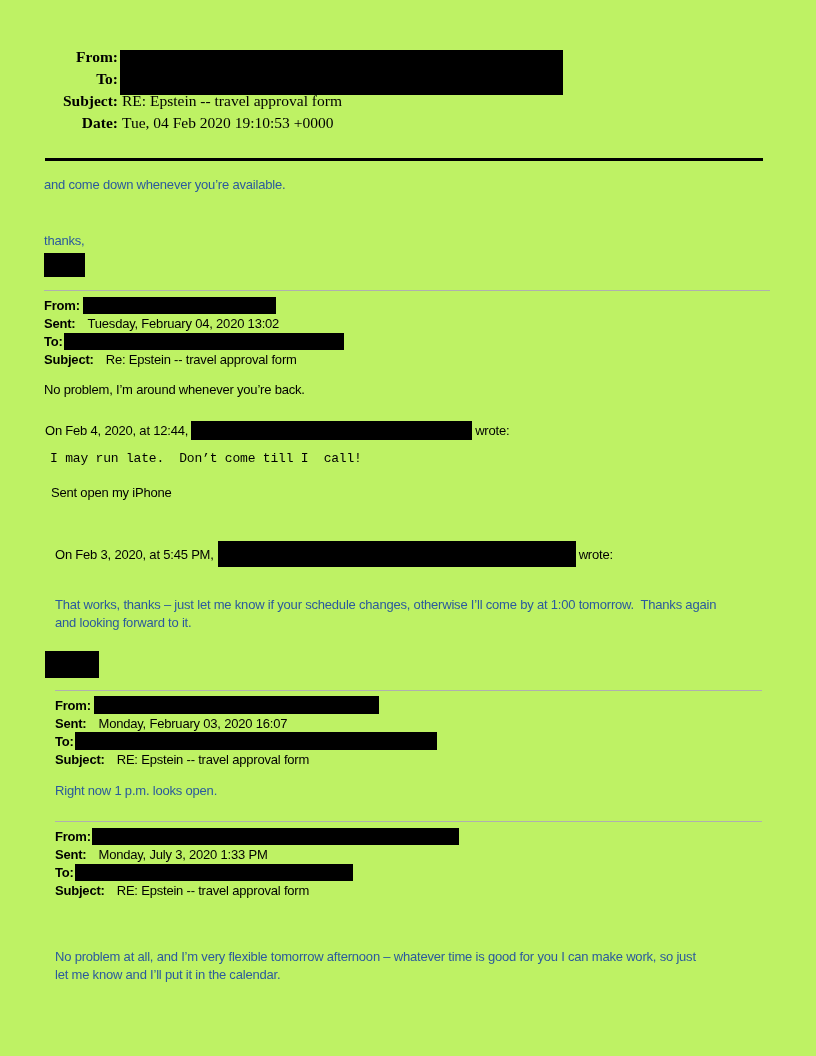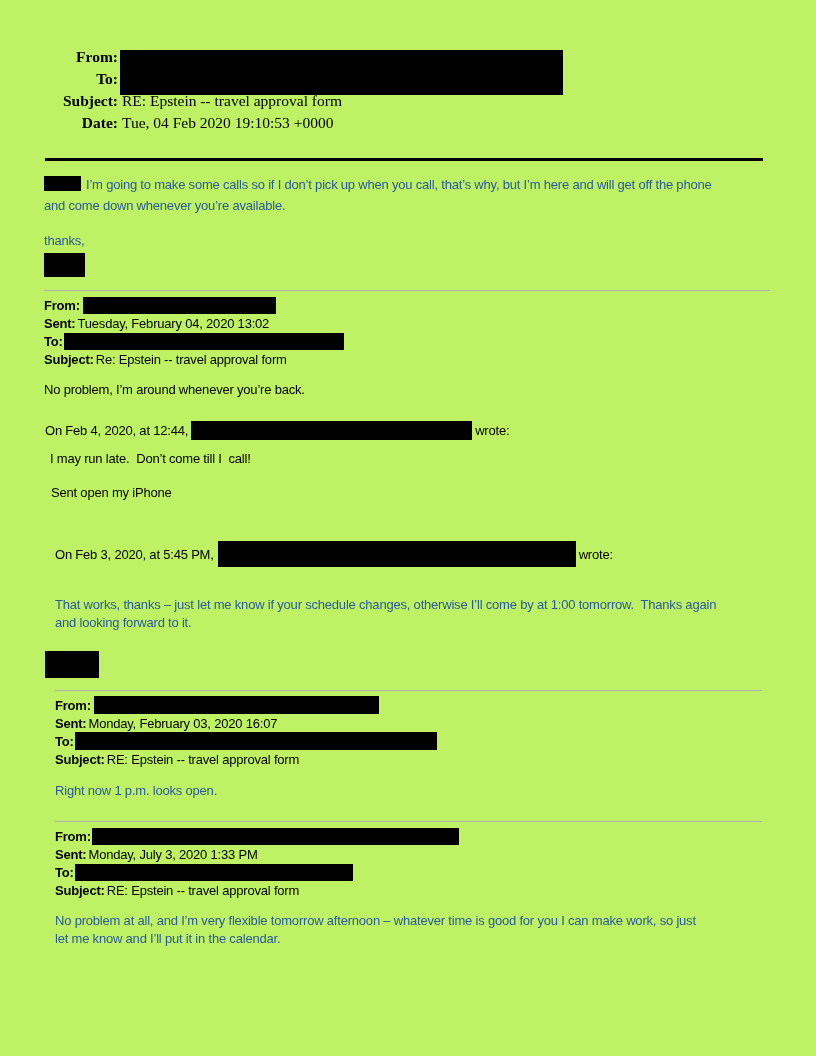--- a/index.html
+++ b/index.html
@@ -20,21 +20,21 @@
   
   .rule-thick{background:#000;height:3px;}
   .rule-thin{background:#b0b0b0;height:1px;}
   
   .t{font-size:13px;letter-spacing:-0.2px;white-space:pre;}
   .line21{line-height:21px;}
   .line18{line-height:18px;}
   .blue{color:var(--blue,#2B5A9D);}
   .b{font-weight:bold;}
   .hrow{display:flex;align-items:center;height:18px;font-size:13px;letter-spacing:-0.2px;white-space:pre;}
-  .hrow .v{margin-left:2px;}
+  .hrow .v{margin-left:12px;}
   .hrow .redact{margin-left:3px;}
   .introrow{display:flex;align-items:center;font-size:13px;letter-spacing:-0.2px;white-space:pre;}
   .inline-redact{vertical-align:-2px;}
 </style>
 </head>
 <body>
 
 <div class="page">
 
   <div class="abs tophdr" style="left:44px;top:46px;width:700px;">
@@ -46,41 +46,40 @@
       <span class="val">RE: Epstein -- travel approval form</span>
     <span class="lab">Date:</span>
       <span class="val">Tue, 04 Feb 2020 19:10:53 +0000</span>
   </div>
 
   <div class="abs redact" style="left:120px;top:50px;width:443px;height:45px;"></div>
 
   <div class="abs rule-thick" style="left:45px;top:158px;width:718px;"></div>
 
   <div class="abs" style="left:44px;top:174px;">
-    <div class="t line21 blue"><span class="redact inline-redact" style="width:37px;height:15px;margin-right:5px;"></span><span>I’m going to make some calls so if I don’t pick up when you call, that’s why, but I’m here and will get off the phone</span></div>
     <div class="t line21 blue">and come down whenever you’re available.</div>
   </div>
   <div class="abs" style="left:44px;top:230px;">
     <div class="t line21 blue">thanks,</div>
     <div class="redact" style="width:41px;height:24px;margin-top:2px;display:block;"></div>
   </div>
 
   <div class="abs rule-thin" style="left:44px;top:290px;width:726px;"></div>
   <div class="abs" style="left:44px;top:296px;">
     <div class="hrow"><span class="b">From:</span><span class="redact" style="width:193px;height:17px;"></span></div>
     <div class="hrow"><span class="b">Sent:</span><span class="v">Tuesday, February 04, 2020 13:02</span></div>
     <div class="hrow"><span class="b">To:</span><span class="redact" style="width:280px;height:17px;margin-left:1px;"></span></div>
     <div class="hrow"><span class="b">Subject:</span><span class="v">Re: Epstein -- travel approval form</span></div>
   </div>
   <div class="abs t line18" style="left:44px;top:381px;">No problem, I’m around whenever you’re back.</div>
 
   <div class="abs introrow" style="left:45px;top:420px;height:20px;">
     <span>On Feb 4, 2020, at 12:44,</span><span class="redact" style="width:281px;height:19px;margin-left:3px;"></span><span style="margin-left:3px;">wrote:</span>
   </div>
-  <div class="abs t line18" style="left:50px;top:450px;">I may run late.  Don’t come till I  call!</div>
+  <div class="abs t line18" style="left:50px;top:450px;font-family:Liberation Mono, monospace;">I may run late.  Don’t come till I  call!</div>
   <div class="abs t line18" style="left:51px;top:484px;">Sent open my iPhone</div>
 
   <div class="abs introrow" style="left:55px;top:545px;height:18px;">
     <span>On Feb 3, 2020, at 5:45 PM,</span><span class="redact" style="width:358px;height:26px;margin-left:4px;"></span><span style="margin-left:3px;">wrote:</span>
   </div>
   <div class="abs" style="left:55px;top:596px;">
     <div class="t line18 blue">That works, thanks – just let me know if your schedule changes, otherwise I’ll come by at 1:00 tomorrow.  Thanks again</div>
     <div class="t line18 blue">and looking forward to it.</div>
   </div>
   <div class="abs redact" style="left:45px;top:651px;width:54px;height:27px;"></div>
@@ -94,18 +93,18 @@
   </div>
   <div class="abs t line18 blue" style="left:55px;top:782px;">Right now 1 p.m. looks open.</div>
 
   <div class="abs rule-thin" style="left:55px;top:821px;width:707px;"></div>
   <div class="abs" style="left:55px;top:827px;">
     <div class="hrow"><span class="b">From:</span><span class="redact" style="width:367px;height:17px;margin-left:1px;"></span></div>
     <div class="hrow"><span class="b">Sent:</span><span class="v">Monday, July 3, 2020 1:33 PM</span></div>
     <div class="hrow"><span class="b">To:</span><span class="redact" style="width:278px;height:17px;margin-left:1px;"></span></div>
     <div class="hrow"><span class="b">Subject:</span><span class="v">RE: Epstein -- travel approval form</span></div>
   </div>
-  <div class="abs" style="left:55px;top:912px;">
+  <div class="abs" style="left:55px;top:948px;">
     <div class="t line18 blue">No problem at all, and I’m very flexible tomorrow afternoon – whatever time is good for you I can make work, so just</div>
     <div class="t line18 blue">let me know and I’ll put it in the calendar.</div>
   </div>
 
 </div>
 
 </body></html>

